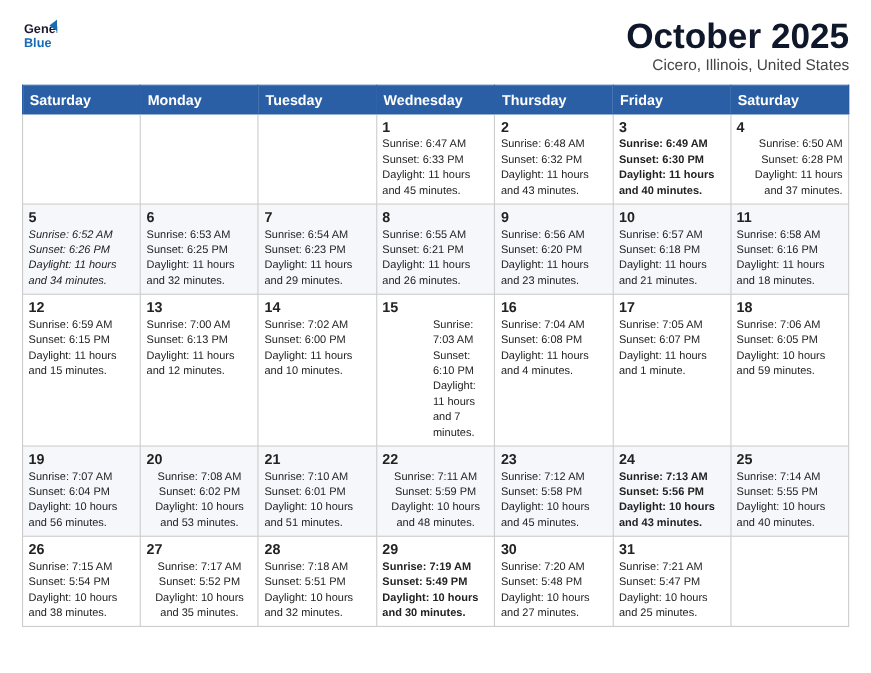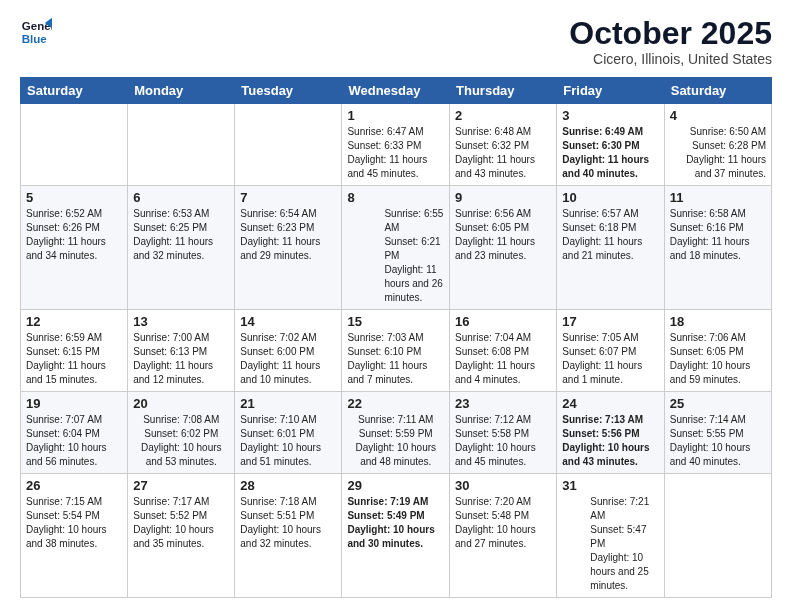--- a/index.html
+++ b/index.html
@@ -139,46 +139,46 @@
           <td>
             <span class="day-num">4</span>
             <div class="day-info" style="white-space: pre-line; text-align: right;">Sunrise: 6:50 AM
 Sunset: 6:28 PM
 Daylight: 11 hours and 37 minutes.</div>
           </td>
         </tr>
         <tr>
           <td>
             <span class="day-num">5</span>
-            <div class="day-info" style="white-space: pre-line;">Sunrise: 6:52 AM
+            <div class="day-info" style="white-space: pre-line; font-style: italic;">Sunrise: 6:52 AM
 Sunset: 6:26 PM
 Daylight: 11 hours and 34 minutes.</div>
           </td>
           <td>
             <span class="day-num">6</span>
             <div class="day-info" style="white-space: pre-line;">Sunrise: 6:53 AM
 Sunset: 6:25 PM
 Daylight: 11 hours and 32 minutes.</div>
           </td>
           <td>
             <span class="day-num">7</span>
             <div class="day-info" style="white-space: pre-line;">Sunrise: 6:54 AM
 Sunset: 6:23 PM
 Daylight: 11 hours and 29 minutes.</div>
           </td>
           <td>
             <span class="day-num">8</span>
-            <div class="day-info" style="white-space: pre-line; margin-left: 37px;">Sunrise: 6:55 AM
+            <div class="day-info" style="white-space: pre-line;">Sunrise: 6:55 AM
 Sunset: 6:21 PM
 Daylight: 11 hours and 26 minutes.</div>
           </td>
           <td>
             <span class="day-num">9</span>
             <div class="day-info" style="white-space: pre-line;">Sunrise: 6:56 AM
-Sunset: 6:05 PM
+Sunset: 6:20 PM
 Daylight: 11 hours and 23 minutes.</div>
           </td>
           <td>
             <span class="day-num">10</span>
             <div class="day-info" style="white-space: pre-line;">Sunrise: 6:57 AM
 Sunset: 6:18 PM
 Daylight: 11 hours and 21 minutes.</div>
           </td>
           <td>
             <span class="day-num">11</span>
@@ -201,21 +201,21 @@
 Daylight: 11 hours and 12 minutes.</div>
           </td>
           <td>
             <span class="day-num">14</span>
             <div class="day-info" style="white-space: pre-line;">Sunrise: 7:02 AM
 Sunset: 6:00 PM
 Daylight: 11 hours and 10 minutes.</div>
           </td>
           <td>
             <span class="day-num">15</span>
-            <div class="day-info" style="white-space: pre-line;">Sunrise: 7:03 AM
+            <div class="day-info" style="white-space: pre-line; margin-left: 46px;">Sunrise: 7:03 AM
 Sunset: 6:10 PM
 Daylight: 11 hours and 7 minutes.</div>
           </td>
           <td>
             <span class="day-num">16</span>
             <div class="day-info" style="white-space: pre-line;">Sunrise: 7:04 AM
 Sunset: 6:08 PM
 Daylight: 11 hours and 4 minutes.</div>
           </td>
           <td>
@@ -277,21 +277,21 @@
         </tr>
         <tr>
           <td>
             <span class="day-num">26</span>
             <div class="day-info" style="white-space: pre-line;">Sunrise: 7:15 AM
 Sunset: 5:54 PM
 Daylight: 10 hours and 38 minutes.</div>
           </td>
           <td>
             <span class="day-num">27</span>
-            <div class="day-info" style="white-space: pre-line;">Sunrise: 7:17 AM
+            <div class="day-info" style="white-space: pre-line; text-align: center;">Sunrise: 7:17 AM
 Sunset: 5:52 PM
 Daylight: 10 hours and 35 minutes.</div>
           </td>
           <td>
             <span class="day-num">28</span>
             <div class="day-info" style="white-space: pre-line;">Sunrise: 7:18 AM
 Sunset: 5:51 PM
 Daylight: 10 hours and 32 minutes.</div>
           </td>
           <td>
@@ -301,21 +301,21 @@
 Daylight: 10 hours and 30 minutes.</div>
           </td>
           <td>
             <span class="day-num">30</span>
             <div class="day-info" style="white-space: pre-line;">Sunrise: 7:20 AM
 Sunset: 5:48 PM
 Daylight: 10 hours and 27 minutes.</div>
           </td>
           <td>
             <span class="day-num">31</span>
-            <div class="day-info" style="white-space: pre-line; margin-left: 28px;">Sunrise: 7:21 AM
+            <div class="day-info" style="white-space: pre-line;">Sunrise: 7:21 AM
 Sunset: 5:47 PM
 Daylight: 10 hours and 25 minutes.</div>
           </td>
           <td class="empty"></td>
         </tr>
       </tbody>
   </table>
 </div>
 
 </body></html>

